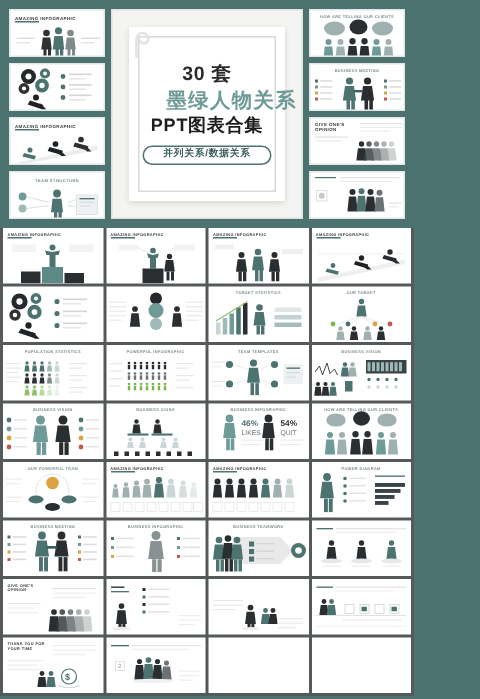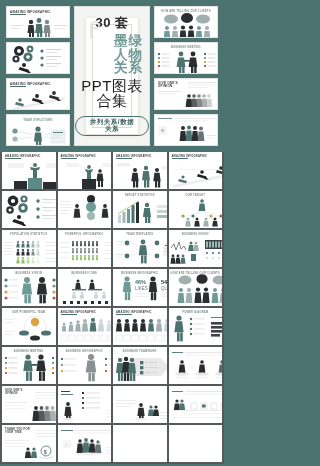--- a/index.html
+++ b/index.html
@@ -1,35 +1,35 @@
 <!DOCTYPE html>
 <html><head>
 <meta charset="utf-8">
 <style>
   html,body{margin:0;padding:0;}
   body{
     width:276px;height:466px;overflow:hidden;
     background:#4d7370;
     font-family:"Liberation Sans","DejaVu Sans",sans-serif;
   }
-  .page{position:relative;width:224px;height:466px;background:#4d7370;}
+  .page{position:relative;width:276px;height:466px;background:#4d7370;}
 
   
   .hero{position:relative;height:152px;padding:6px;box-sizing:border-box;display:flex;gap:4px;}
   .hero-col{display:flex;flex-direction:column;gap:4px;width:64px;}
   .hero-thumb{flex:1;background:#ffffff;border:1px solid #e3e6e6;position:relative;overflow:hidden;}
   .hero-center{flex:1;background:#f4f4f2;border:1px solid #e0e0de;position:relative;display:flex;align-items:center;justify-content:center;}
   .frame{position:absolute;left:11px;top:11px;right:11px;bottom:11px;background:#ffffff;
          box-shadow:0 1px 4px rgba(0,0,0,.13);}
   .frame:after{content:"";position:absolute;left:6px;top:6px;right:6px;bottom:6px;border:1px solid #d9d9d6;}
   .hook{position:absolute;left:15px;top:14px;width:11px;height:18px;z-index:4;}
   .titlewrap{position:relative;z-index:3;text-align:center;line-height:1;width:100%;}
   .t1{font-size:13px;font-weight:bold;color:#2b2b2b;letter-spacing:.5px;}
   .t2{font-size:13.5px;font-weight:bold;color:#6e9a97;margin-top:5px;letter-spacing:1px;margin-left:33px;}
-  .t3{font-size:15px;font-weight:normal;color:#1d1d1d;margin-top:3px;letter-spacing:.5px;}
+  .t3{font-size:12px;font-weight:bold;color:#1d1d1d;margin-top:3px;letter-spacing:.5px;}
   .pill{display:inline-block;margin-top:8px;border:1.5px solid #4d7370;border-radius:10px;
         padding:2.5px 13px;font-size:6.5px;color:#3d5f5d;font-weight:bold;letter-spacing:.5px;}
 
   
   .grid{display:grid;grid-template-columns:repeat(4,1fr);gap:2px;padding:0 2px 2px 2px;box-sizing:border-box;background:#56595a;}
   .cell{background:#ffffff;height:37px;position:relative;overflow:hidden;}
   .cell.empty{background:#ffffff;}
   .ch{position:absolute;left:3px;top:2.5px;font-size:2.6px;font-weight:bold;color:#3a3a3a;letter-spacing:.25px;text-transform:uppercase;}
   .ch.ctr{left:0;right:0;text-align:center;color:#7d8a89;}
   .cbar{position:absolute;left:3px;top:6px;width:16px;height:.8px;background:#4d7370;}

